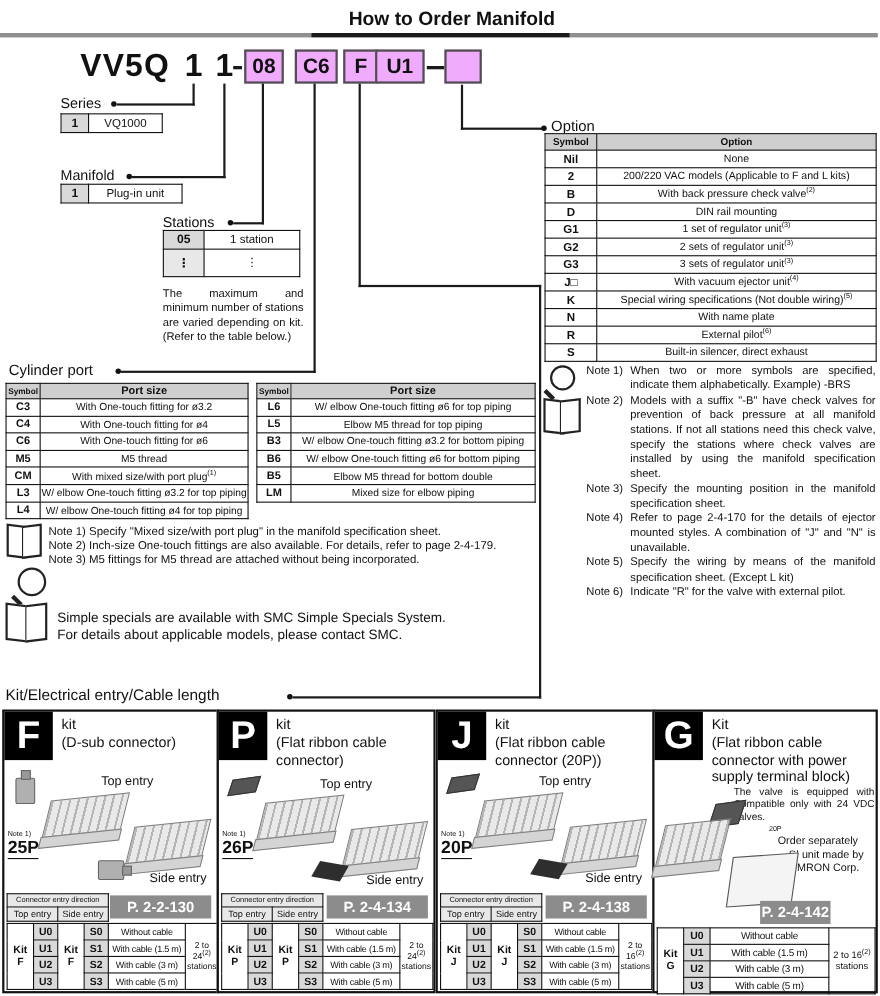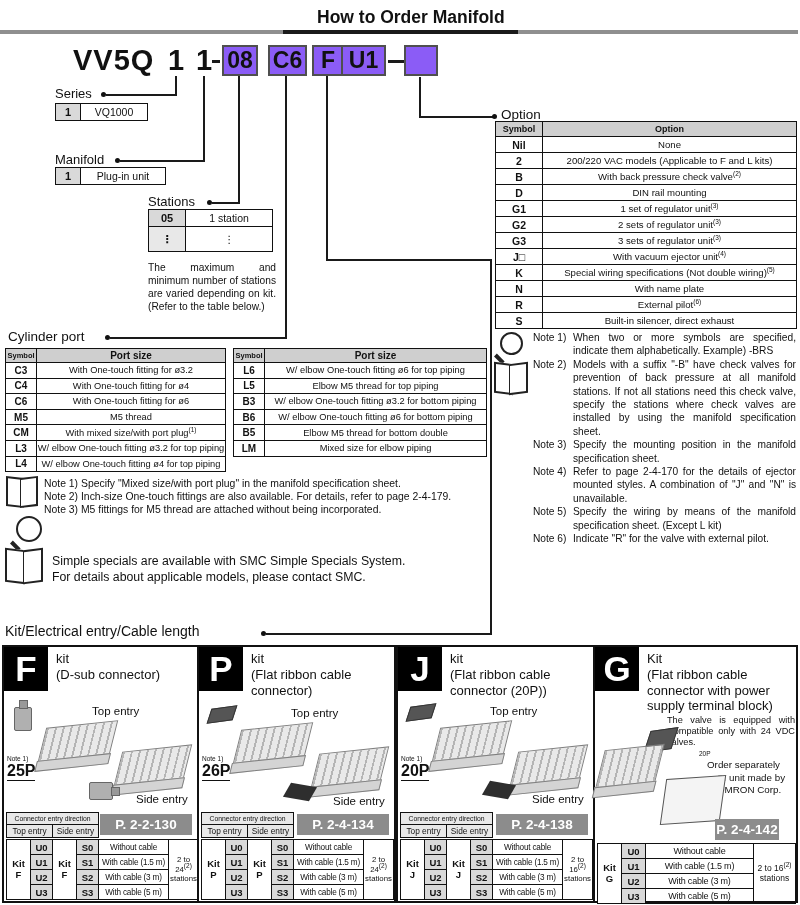--- a/index.html
+++ b/index.html
@@ -4,22 +4,22 @@
 <style>
   html,body{margin:0;padding:0;}
   body{width:800px;height:905px;position:relative;background:#fff;color:#111;
        font-family:"Liberation Sans","DejaVu Sans",sans-serif;overflow:hidden;}
   .abs{position:absolute;}
   .ln{position:absolute;background:#1a1a1a;}
   .ln-gray{position:absolute;background:#8f8f8f;}
   .bullet{position:absolute;width:5px;height:5px;border-radius:50%;background:#111;}
   .sec-label{position:absolute;font-weight:normal;font-size:13px;white-space:nowrap;}
   .pn-text{position:absolute;font-weight:bold;font-size:29px;letter-spacing:1px;white-space:nowrap;}
-  .pn-box{position:absolute;top:45px;height:27px;line-height:27px;background:#8b5cf6;
-          border:2px solid #4f4f4f;font-weight:bold;font-size:23px;text-align:center;}
+  .pn-box{position:absolute;top:45px;height:27px;line-height:27px;background:#f0abfc;
+          border:2px solid #4f4f4f;font-weight:bold;font-size:19px;text-align:center;}
   table.cat{position:absolute;border-collapse:collapse;table-layout:fixed;background:#fff;border:1.5px solid #111;}
   table.cat td,table.cat th{border:1px solid #111;padding:0;text-align:center;overflow:hidden;white-space:nowrap;}
   .hd{background:#cfcfcf;font-weight:bold;}
   sup{font-size:6.5px;vertical-align:super;line-height:0;}
   .mini td{height:16px;}
   .mini .sym{background:#d9d9d9;font-weight:bold;font-size:11px;}
   .mini .val{font-size:10.5px;}
   .opt td{height:15px;}
   .opt .sym{font-weight:bold;font-size:10.5px;}
   .opt .dsc{font-size:9.6px;}
@@ -492,21 +492,21 @@
   <div class="kitword">Kit</div>
   <div class="kitname">(Flat ribbon cable connector with power supply terminal block)</div>
   <div class="gtxt" style="left:72px;top:68px;width:128px;">The valve is equipped with Compatible only with 24 VDC valves.</div>
   <div class="flag" style="left:52px;top:82px;width:26px;height:20px;"></div>
   <div class="mani" style="left:5px;top:100px;width:58px;height:36px;"></div>
   <div class="pinnote" style="left:104px;top:103px;">20P</div>
   <div class="gsmall" style="left:112px;top:112px;">Order separately</div>
   <div class="gsmall" style="left:122px;top:125px;">SI unit made by</div>
   <div class="gsmall" style="left:122px;top:137px;">OMRON Corp.</div>
   <div class="sibox" style="left:68px;top:130px;"></div>
-  <div class="badge" style="left:120px;top:172px;width:64px;">P. 2-4-142</div>
+  <div class="badge" style="left:96px;top:172px;width:64px;">P. 2-4-142</div>
   <table class="kt" style="left:2px;top:196px;width:198px;">
     <colgroup>
         <col style="width:24px">
         <col style="width:24px">
         <col style="width:108px">
         <col style="width:42px">
       </colgroup>
     <tbody>
         <tr>
       <td class="kkit" rowspan="4"><span>Kit</span><br><span>G</span></td>

